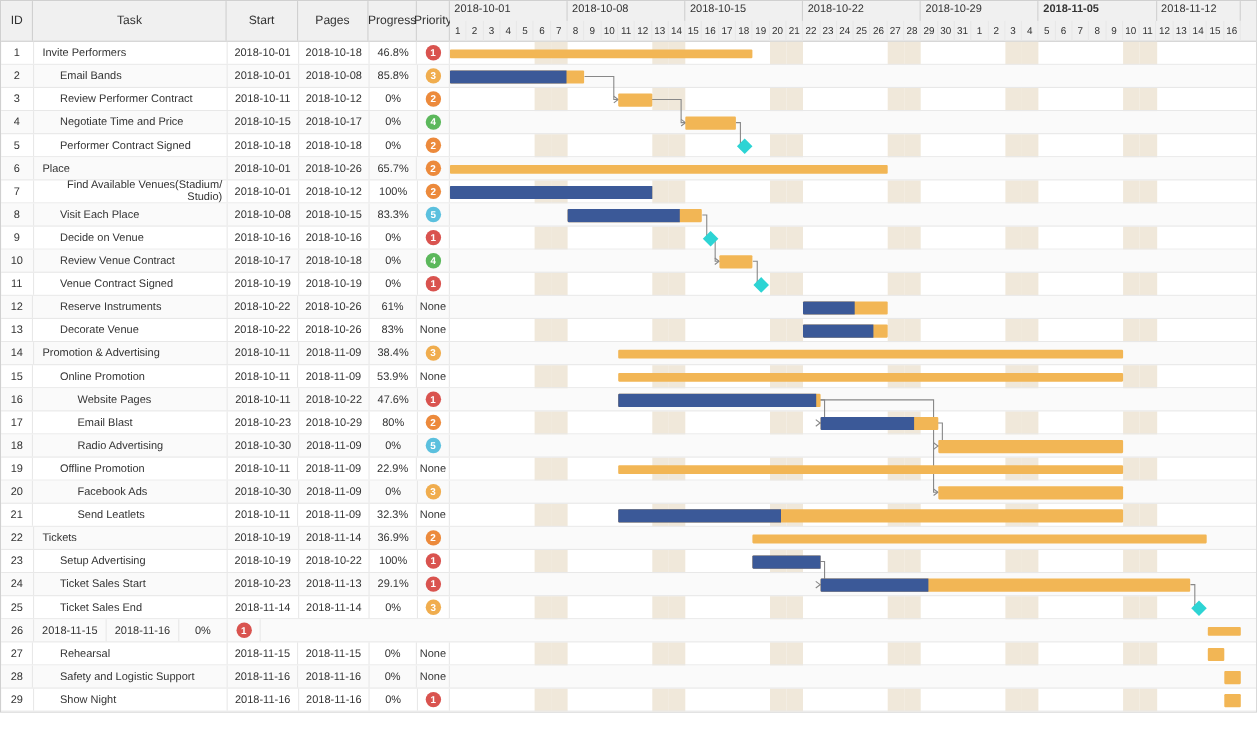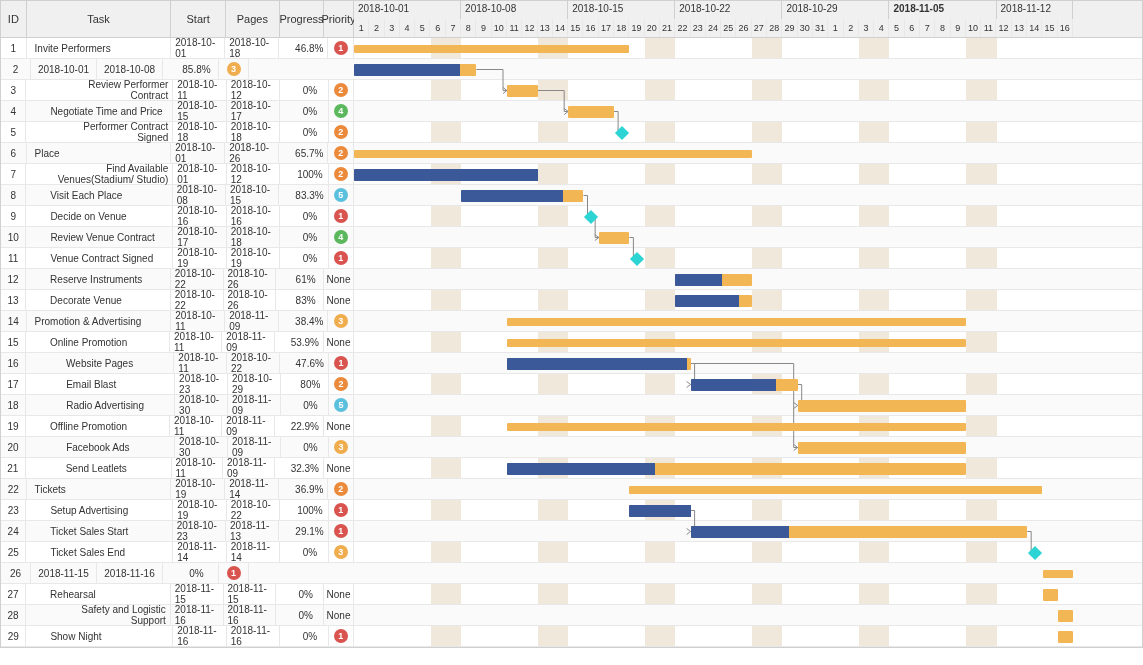--- a/index.html
+++ b/index.html
@@ -1,35 +1,35 @@
 <!DOCTYPE html>
 <html><head>
 <meta charset="utf-8">
 <style>
 * { margin: 0; padding: 0; box-sizing: border-box; }
 body { font-family: Arial, sans-serif; font-size: 11px; color: #333; background: #fff; }
 .gantt-container { display: flex; width: 1143px; border: 1px solid #d0d0d0; }
-.left-panel { width: 353px; flex-shrink: 0; }
+.left-panel { width: 408px; flex-shrink: 0; }
 .right-panel { flex: 1; overflow: hidden; position: relative; }
 .header-row { display: flex; background: #f0f0f0; border-bottom: 1px solid #d0d0d0; }
 .header-cell { padding: 6px 4px; text-align: center; border-right: 1px solid #d0d0d0; font-weight: normal; display: flex; align-items: center; justify-content: center; height: 36px; }
 .col-id { width: 30px; }
 .col-task { width: 180px; }
 .col-start { width: 66px; }
 .col-finish { width: 66px; }
 .col-progress { width: 44px; }
 .col-priority { width: 30px; }
 .data-row { display: flex; height: 21px; border-bottom: 1px solid #e8e8e8; align-items: center; }
 .data-row:nth-child(even) { background: #fafafa; }
 .data-cell { padding: 0 4px; border-right: 1px solid #e8e8e8; height: 100%; display: flex; align-items: center; font-size: 10px; }
 .cell-id { width: 30px; justify-content: center; }
 .cell-task { width: 180px; text-align: right; }
 .cell-start { width: 66px; justify-content: center; }
 .cell-finish { width: 66px; justify-content: center; }
-.cell-progress { width: 44px; justify-content: center; margin-left: 12px; }
+.cell-progress { width: 44px; justify-content: center; }
 .cell-priority { width: 30px; justify-content: center; }
 .indent-0 { padding-left: 8px; }
 .indent-1 { padding-left: 24px; }
 .indent-2 { padding-left: 40px; }
 .priority-badge { width: 14px; height: 14px; border-radius: 50%; color: #fff; display: flex; align-items: center; justify-content: center; font-size: 9px; font-weight: bold; }
 .timeline-header { display: flex; flex-direction: column; background: #f0f0f0; border-bottom: 1px solid #d0d0d0; }
 .week-row { display: flex; height: 18px; }
 .week-cell { border-right: 1px solid #d0d0d0; padding: 2px 4px; font-size: 10px; }
 .day-row { display: flex; height: 18px; }
 .day-cell { width: 15.3px; border-right: 1px solid #e8e8e8; text-align: center; font-size: 9px; display: flex; align-items: center; justify-content: center; }
@@ -63,20 +63,21 @@
           <div class="data-cell cell-task indent-0">Invite Performers</div>
           <div class="data-cell cell-start">2018-10-01</div>
           <div class="data-cell cell-finish">2018-10-18</div>
           <div class="data-cell cell-progress">46.8%</div>
           <div class="data-cell cell-priority">
             <span class="priority-badge" style="background:#d9534f">1</span>
           </div>
         </div>
         <div class="data-row">
           <div class="data-cell cell-id">2</div>
+          <div class="data-cell cell-task indent-1">Email Bands</div>
           <div class="data-cell cell-start">2018-10-01</div>
           <div class="data-cell cell-finish">2018-10-08</div>
           <div class="data-cell cell-progress">85.8%</div>
           <div class="data-cell cell-priority">
             <span class="priority-badge" style="background:#f0ad4e">3</span>
           </div>
         </div>
         <div class="data-row">
           <div class="data-cell cell-id">3</div>
           <div class="data-cell cell-task indent-1">Review Performer Contract</div>

